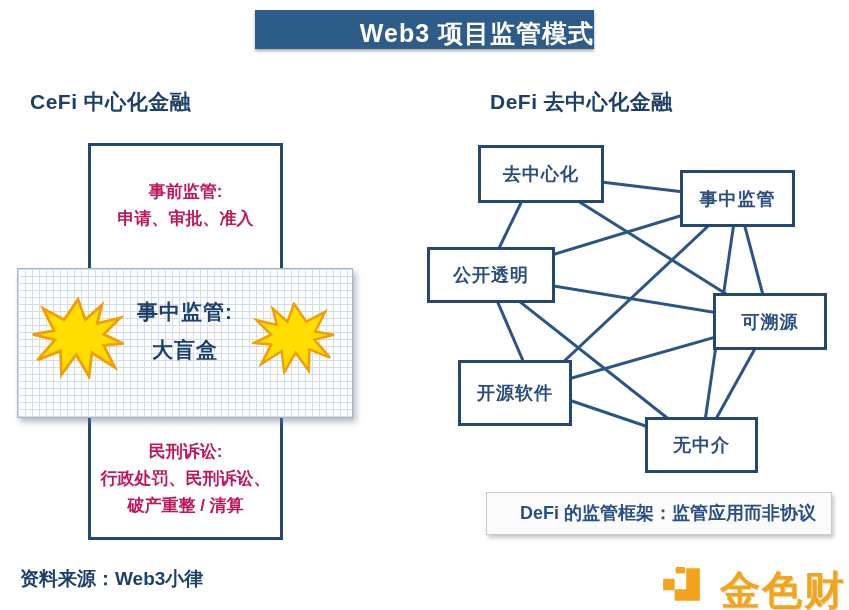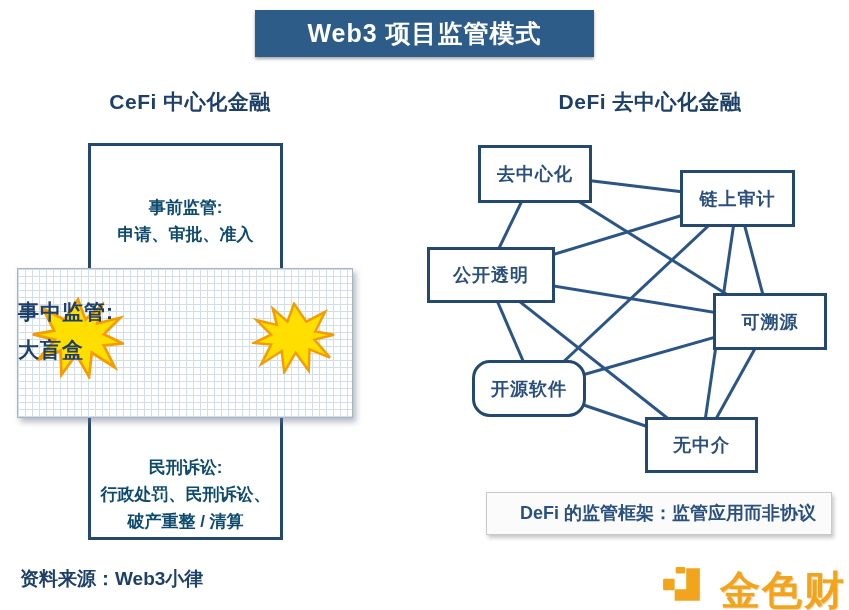--- a/index.html
+++ b/index.html
@@ -3,51 +3,51 @@
 <meta charset="utf-8">
 <style>
   html,body{margin:0;padding:0;background:#ffffff;}
   #canvas{
     position:relative;width:849px;height:610px;background:#ffffff;overflow:hidden;
     font-family:"Liberation Sans",sans-serif;
   }
   .abs{position:absolute;}
   
   #title-banner{
-    left:255px;top:10px;width:339px;height:47px;background:#2d5c88;color:#ffffff;
-    font-size:25px;font-weight:bold;text-align:center;line-height:47px;letter-spacing:1px;
+    left:255px;top:10px;width:339px;height:39px;background:#2d5c88;color:#ffffff;
+    font-size:25px;font-weight:bold;text-align:right;line-height:47px;letter-spacing:1px;
     box-shadow:0 2px 3px rgba(0,0,0,0.35);
   }
   .col-heading{
-    font-size:21px;font-weight:bold;color:#1d4068;text-align:center;width:320px;
+    font-size:21px;font-weight:bold;color:#1d4068;text-align:left;width:320px;
     letter-spacing:0.5px;
   }
   
   #cefi-box{
     left:88px;top:143px;width:195px;height:397px;border:3px solid #24486e;
     background:#ffffff;box-sizing:border-box;
   }
   .cefi-text{
-    position:absolute;left:0;right:0;text-align:center;color:#0c4a6e;
-    font-weight:bold;font-size:17px;line-height:27px;margin-top:16px;
+    position:absolute;left:0;right:0;text-align:center;color:#be185d;
+    font-weight:bold;font-size:17px;line-height:27px;
   }
   #cefi-pre{top:32px;}
   #cefi-post{top:292px;}
   
   #grid-panel{
     left:17px;top:268px;width:336px;height:150px;z-index:3;box-sizing:border-box;
     background-color:#ffffff;
     background-image:linear-gradient(#d2deec 1px,transparent 1px),
                      linear-gradient(90deg,#d2deec 1px,transparent 1px);
     background-size:7px 7px;
     border:1px solid #a7b4c2;
     box-shadow:3px 4px 6px rgba(110,120,135,0.5);
   }
   #grid-text{
-    position:absolute;left:0;right:0;top:24px;color:#1d4068;
+    position:absolute;left:0;right:0;top:24px;text-align:center;color:#1d4068;
     font-weight:bold;font-size:21px;line-height:38px;letter-spacing:1px;
   }
   .burst{position:absolute;}
   
   #network-svg{left:0;top:0;width:849px;height:610px;z-index:1;}
   .net-node{
     position:absolute;z-index:2;box-sizing:border-box;border:3px solid #24486e;
     background:#ffffff;color:#2a4f7d;font-size:18px;font-weight:bold;
     display:flex;align-items:center;justify-content:center;letter-spacing:1px;
   }
@@ -111,33 +111,33 @@
       <line x1="486" y1="275" x2="535" y2="388.5" stroke="#2b5586" stroke-width="3"></line>
       <line x1="486" y1="275" x2="701.5" y2="445" stroke="#2b5586" stroke-width="3"></line>
       <line x1="737.5" y1="198.5" x2="535" y2="388.5" stroke="#2b5586" stroke-width="3"></line>
       <line x1="737.5" y1="198.5" x2="770" y2="321.5" stroke="#2b5586" stroke-width="3"></line>
       <line x1="737.5" y1="198.5" x2="701.5" y2="445" stroke="#2b5586" stroke-width="3"></line>
       <line x1="535" y1="388.5" x2="770" y2="321.5" stroke="#2b5586" stroke-width="3"></line>
       <line x1="535" y1="388.5" x2="701.5" y2="445" stroke="#2b5586" stroke-width="3"></line>
       <line x1="770" y1="321.5" x2="701.5" y2="445" stroke="#2b5586" stroke-width="3"></line>
     </svg>
 
-  <div class="net-node" style="left: 478px; top: 145px; width: 114px; height: 58px;">
+  <div class="net-node" style="left: 478px; top: 145px; width: 126px; height: 58px;">
     <span>去中心化</span>
   </div>
   <div class="net-node" style="left: 680px; top: 170px; width: 115px; height: 57px;">
-    <span>链上审计</span>
+    <span>事中监管</span>
   </div>
   <div class="net-node" style="left: 427px; top: 247px; width: 128px; height: 56px;">
     <span>公开透明</span>
   </div>
   <div class="net-node" style="left: 713px; top: 293px; width: 114px; height: 57px;">
     <span>可溯源</span>
   </div>
-  <div class="net-node" style="left: 472px; top: 360px; width: 114px; height: 57px; border-radius: 18px;">
+  <div class="net-node" style="left: 458px; top: 360px; width: 114px; height: 66px;">
     <span>开源软件</span>
   </div>
   <div class="net-node" style="left: 645px; top: 417px; width: 113px; height: 56px;">
     <span>无中介</span>
   </div>
 
   <div id="defi-note" class="abs">DeFi 的监管框架：监管应用而非协议</div>
 
   <div id="source-note" class="abs">资料来源：Web3小律</div>
 

